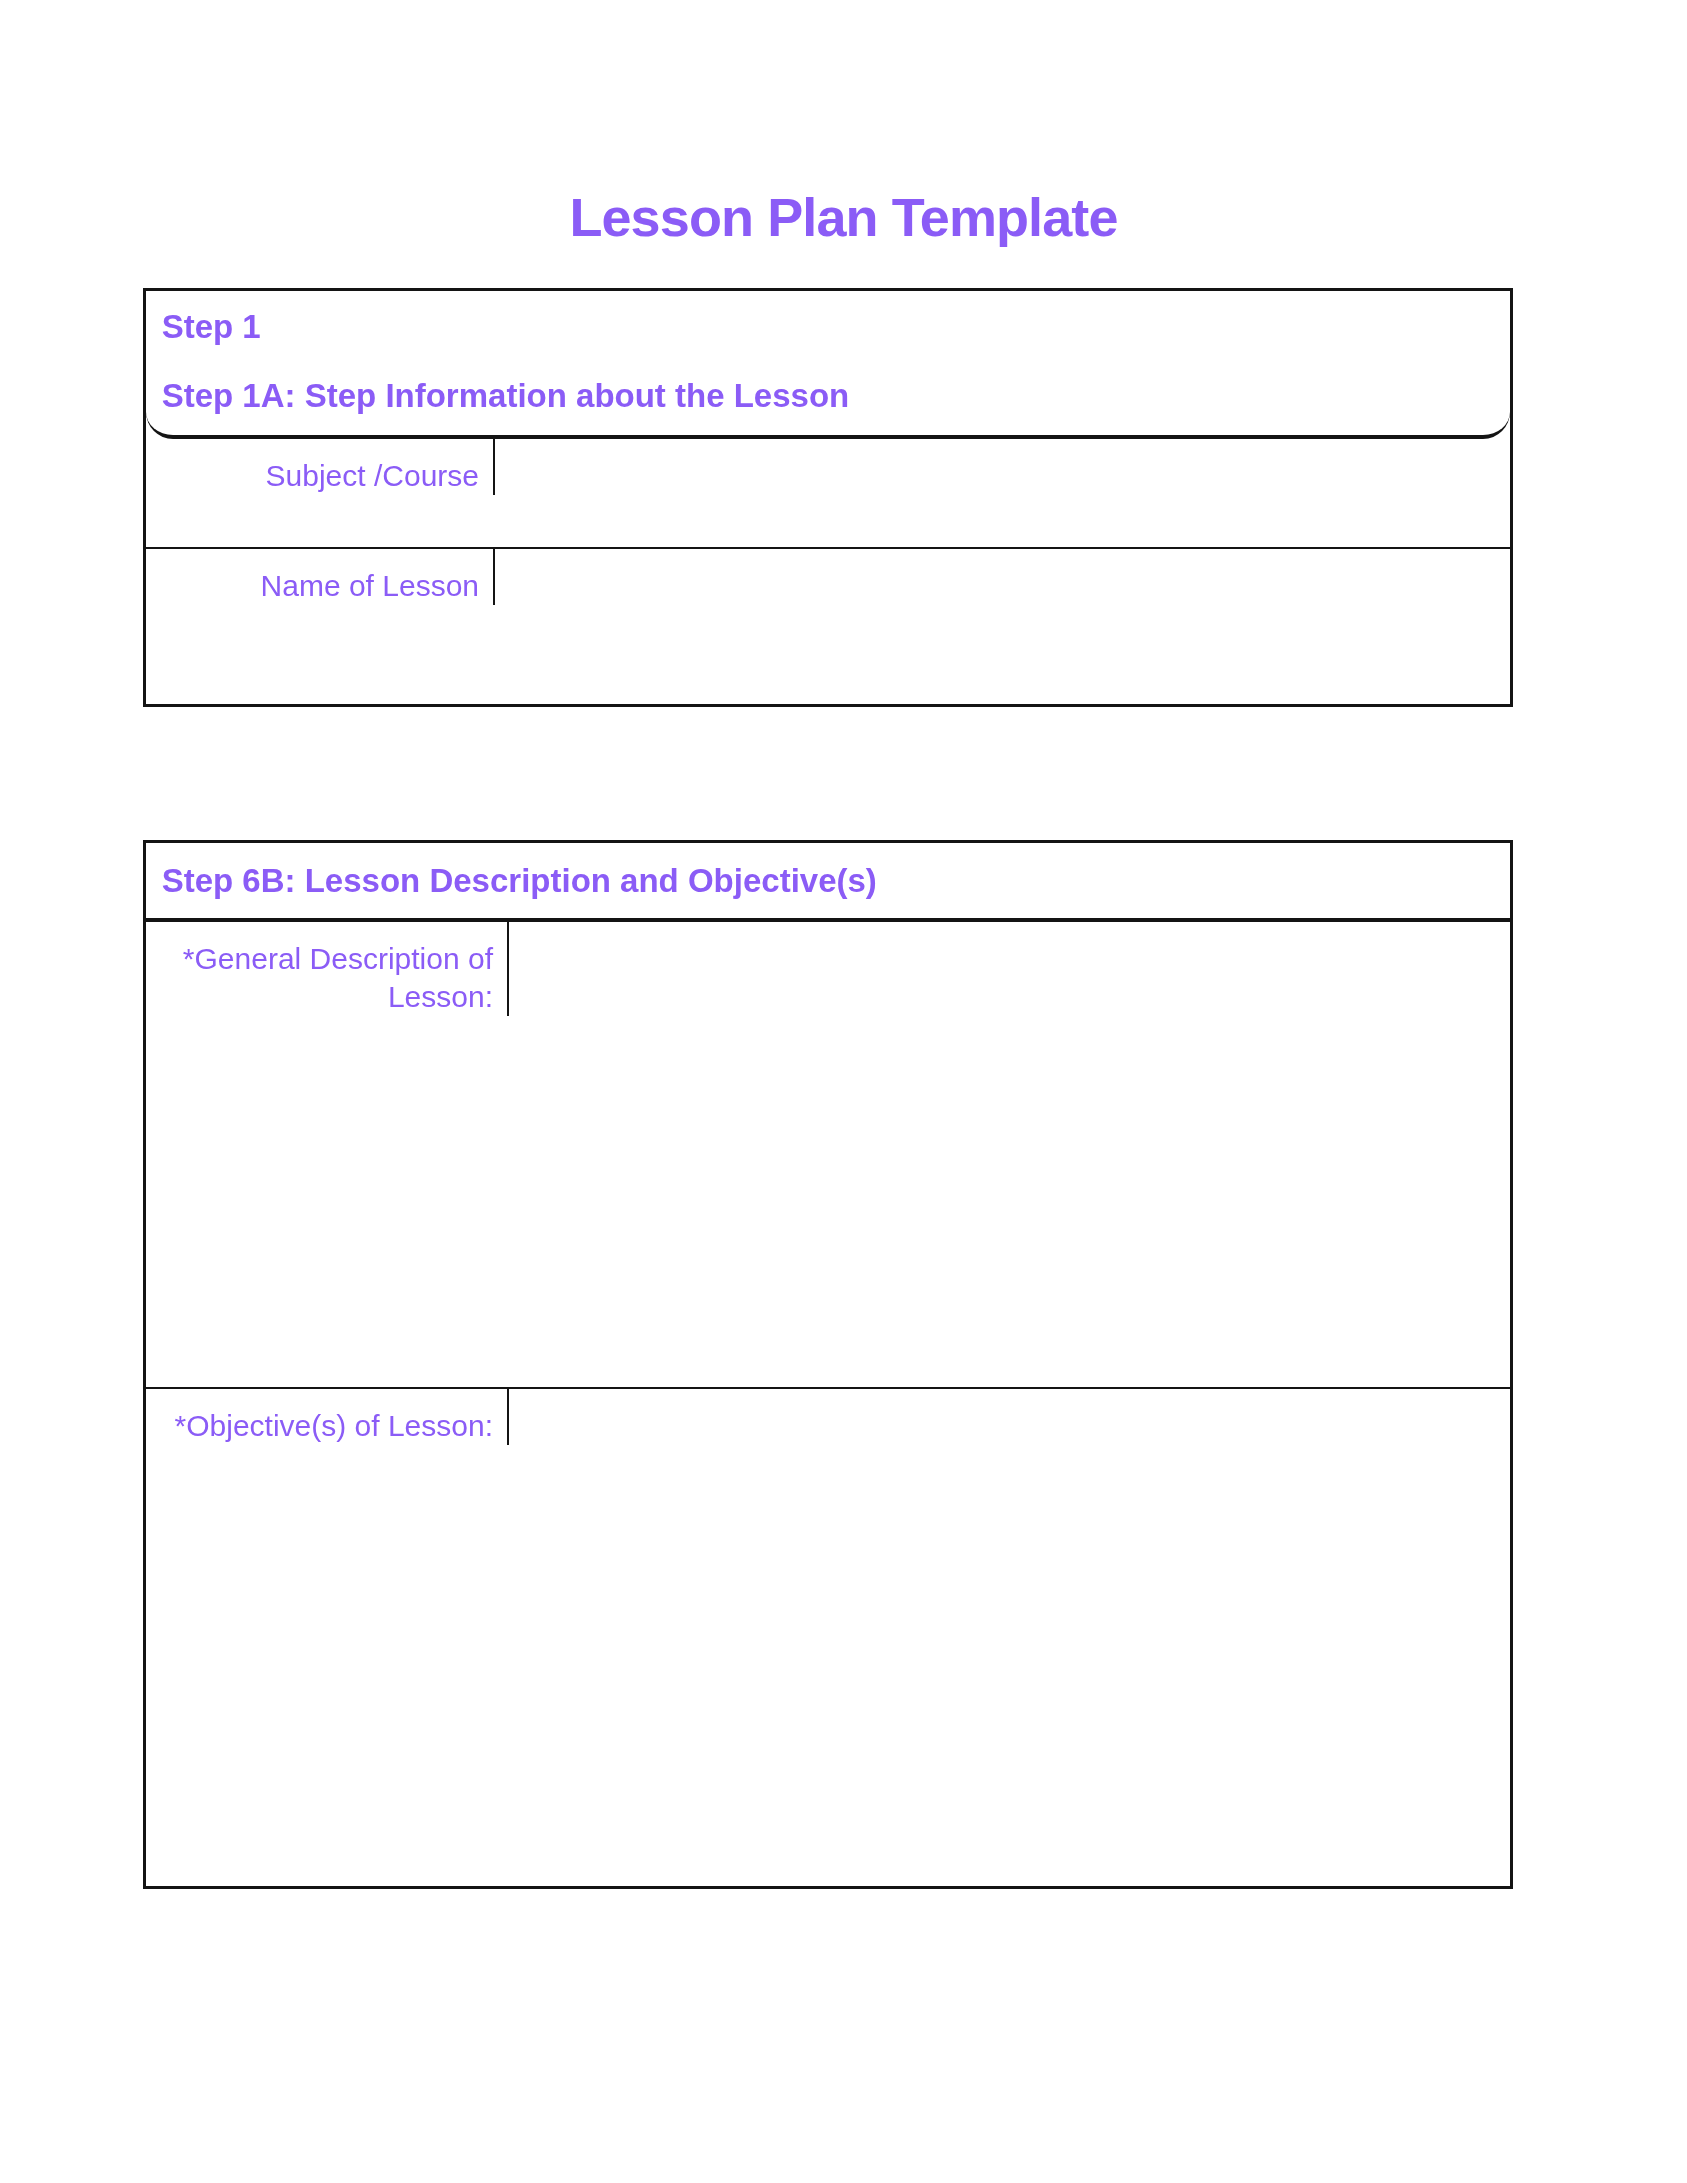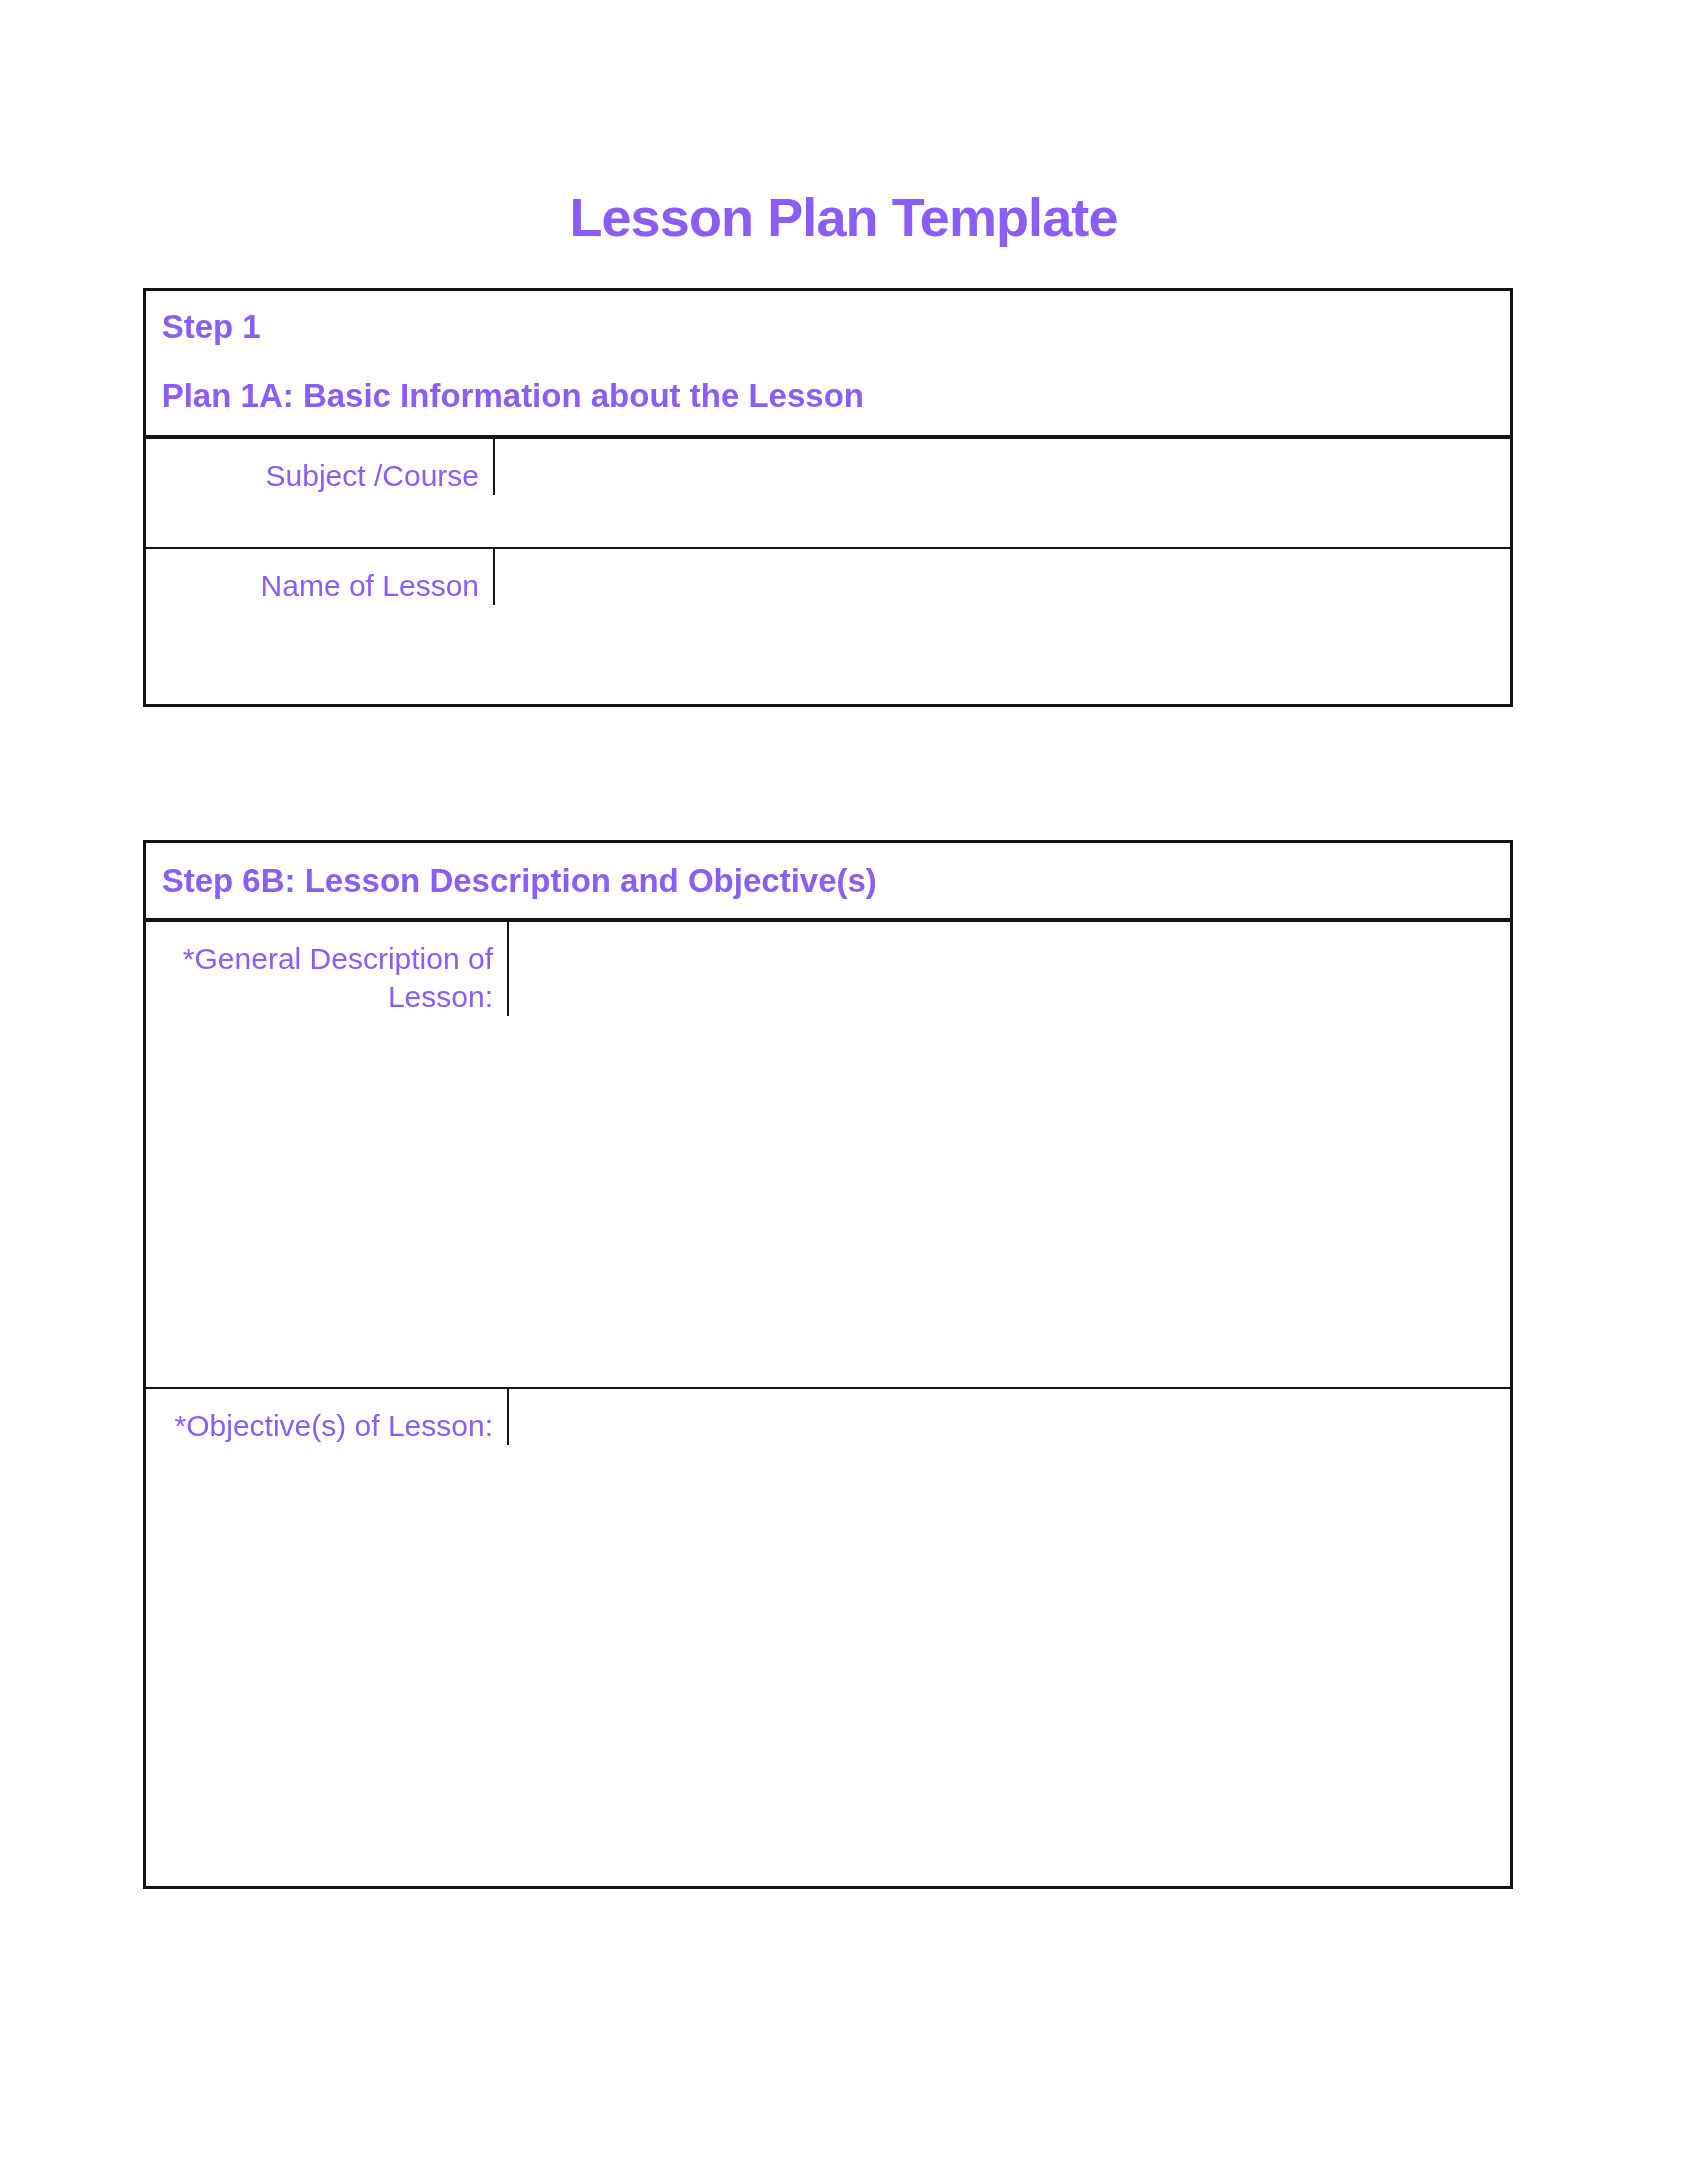--- a/index.html
+++ b/index.html
@@ -41,21 +41,21 @@
   #table-1b { top: 840px; height: 1049px; }
 
   .hdr {
     box-sizing: border-box;
     border-bottom: 4.4px solid #141414;
     padding: 15.7px 21px 0 15.7px;
     font-weight: bold;
     font-size: 33px;
     line-height: 1.2;
   }
-  #table-1a .hdr { height: 148px; }
+  #table-1a .hdr { height: 148px; border-radius: 27px; }
   #table-1b .hdr { height: 79px; padding-top: 17.5px; }
   .hdr-line2 { margin-top: 30px; }
 
   .row {
     display: flex;
     box-sizing: border-box;
     flex-direction: column;
   }
   .row.divided { border-bottom: 2.6px solid #141414; }
   #t1a-row1 { height: 110px; }
@@ -83,21 +83,21 @@
 </head>
 <body>
 
 <div class="page">
 
   <div class="doc-title">Lesson Plan Template</div>
 
   <div class="tbl" id="table-1a">
     <div class="hdr">
       <div class="hdr-line1">Step 1</div>
-      <div class="hdr-line2">Plan 1A: Basic Information about the Lesson</div>
+      <div class="hdr-line2">Step 1A: Step Information about the Lesson</div>
     </div>
     <div class="row divided" id="t1a-row1">
       <div class="lbl">Subject /Course</div>
       <div class="val"></div>
     </div>
     <div class="row" id="t1a-row2">
       <div class="lbl">Name of Lesson</div>
       <div class="val"></div>
     </div>
   </div>

